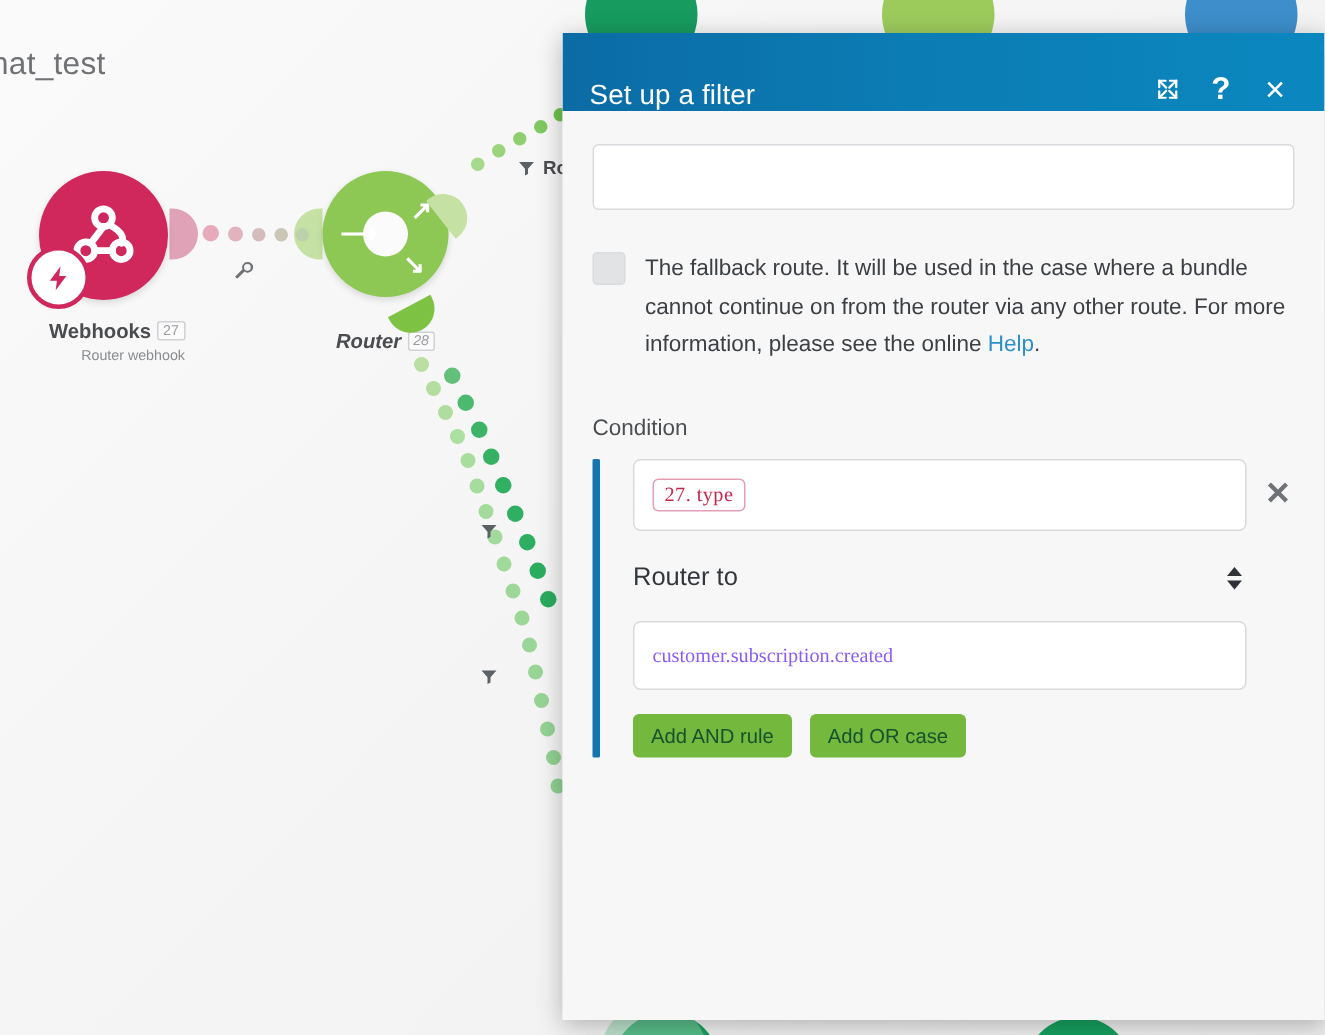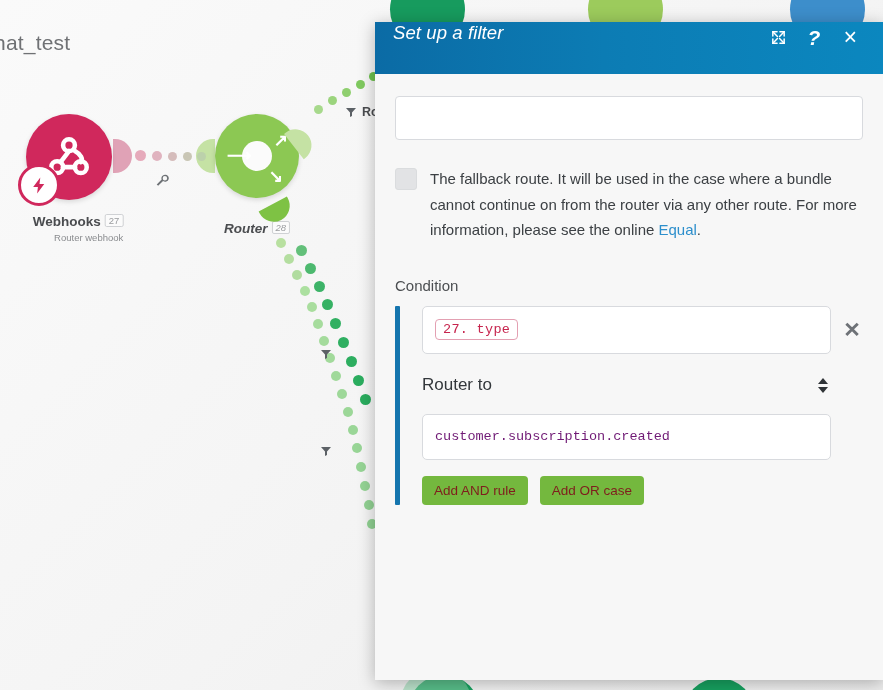--- a/index.html
+++ b/index.html
@@ -103,24 +103,23 @@
     left: 375px; top: 22px;
     width: 508px; height: 658px;
     background: #f7f7f7;
     box-shadow: 0 3px 16px rgba(0,0,0,.28);
     display: flex; flex-direction: column;
     overflow: hidden;
   }
   #dialog-header {
     height: 52px; flex: 0 0 52px;
     background: linear-gradient(90deg, #0b6ba5 0%, #0c7cb4 45%, #0b87bf 100%);
-    display: flex; align-items: flex-start;
+    display: flex; align-items: flex-end;
     padding: 0 18px 0 18px;
     color: #fff;
-    font-style: italic;
   }
   #dialog-title {
     font-size: 18.5px; flex: 1 1 auto;
     letter-spacing: .1px;
   }
   .hdr-icon {
     width: 30px; height: 30px; margin-left: 6px;
     display: flex; align-items: center; justify-content: center;
     cursor: pointer; color: #fff;
   }
@@ -174,21 +173,21 @@
     flex: 1 1 auto; padding-left: 22px;
     display: flex; flex-direction: column;
   }
   .cond-row { display: flex; align-items: center; gap: 10px; }
   .cond-box {
     flex: 1 1 auto; min-height: 48px;
     background: #fff; border: 1px solid #d8dade; border-radius: 5px;
     display: flex; align-items: center; padding: 0 12px;
   }
   .token {
-    font-family: Liberation Mono, monospace;
+    font-family: Liberation Serif, serif;
     font-size: 13.5px; color: #c7254e;
     border: 1px solid #e3a0b2; border-radius: 4px;
     padding: 2px 7px; background: #fff;
     letter-spacing: .3px;
   }
   .remove-x {
     flex: 0 0 auto; width: 22px; text-align: center;
     font-size: 21px; font-weight: bold; color: #6e7277;
     cursor: pointer; line-height: 1;
   }
@@ -211,27 +210,27 @@
     border-right: 5px solid transparent;
   }
   .caret-up { border-bottom: 6px solid #2f3337; }
   .caret-down { border-top: 6px solid #2f3337; }
 
   .value-box {
     margin-top: 8px; margin-right: 32px;
     min-height: 46px;
     background: #fff; border: 1px solid #d8dade; border-radius: 5px;
     display: flex; align-items: center; padding: 0 12px;
-    font-family: Liberation Mono, monospace;
-    font-size: 13.5px; color: #701a75;
+    font-family: Liberation Serif, serif;
+    font-size: 13.5px; color: #8b5cf6;
   }
 
   .rule-buttons { margin-top: 16px; display: flex; gap: 12px; }
   .btn-green {
-    background: #74b83e; color: #7f1d1d;
+    background: #74b83e; color: #14532d;
     border: none; border-radius: 4px;
     padding: 7px 12px; font-size: 13.5px;
     font-family: "Liberation Sans", sans-serif;
     cursor: pointer;
   }
 
   #dialog-footer {
     flex: 0 0 62px; height: 62px;
     border-top: 1px solid #e1e2e4;
     background: #f7f7f7;
@@ -398,21 +397,21 @@
     <div class="hdr-icon close">×</div>
   </div>
 
   <div id="dialog-body">
 
     <input class="text-input" type="text" value="" placeholder="" style="">
 
     <div class="checkbox-row">
       <div class="fake-checkbox"></div>
       <div class="checkbox-text">
-        <span>The fallback route. It will be used in the case where a bundle cannot continue on from the router via any other route. For more information, please see the online </span><a href="#">Equal</a><span>.</span>
+        <span>The fallback route. It will be used in the case where a bundle cannot continue on from the router via any other route. For more information, please see the online </span><a href="#">Help</a><span>.</span>
       </div>
     </div>
 
     <div class="section-label">Condition</div>
 
     <div class="condition-group">
       <div class="group-bar"></div>
       <div class="group-inner">
 
         <div class="cond-row">

